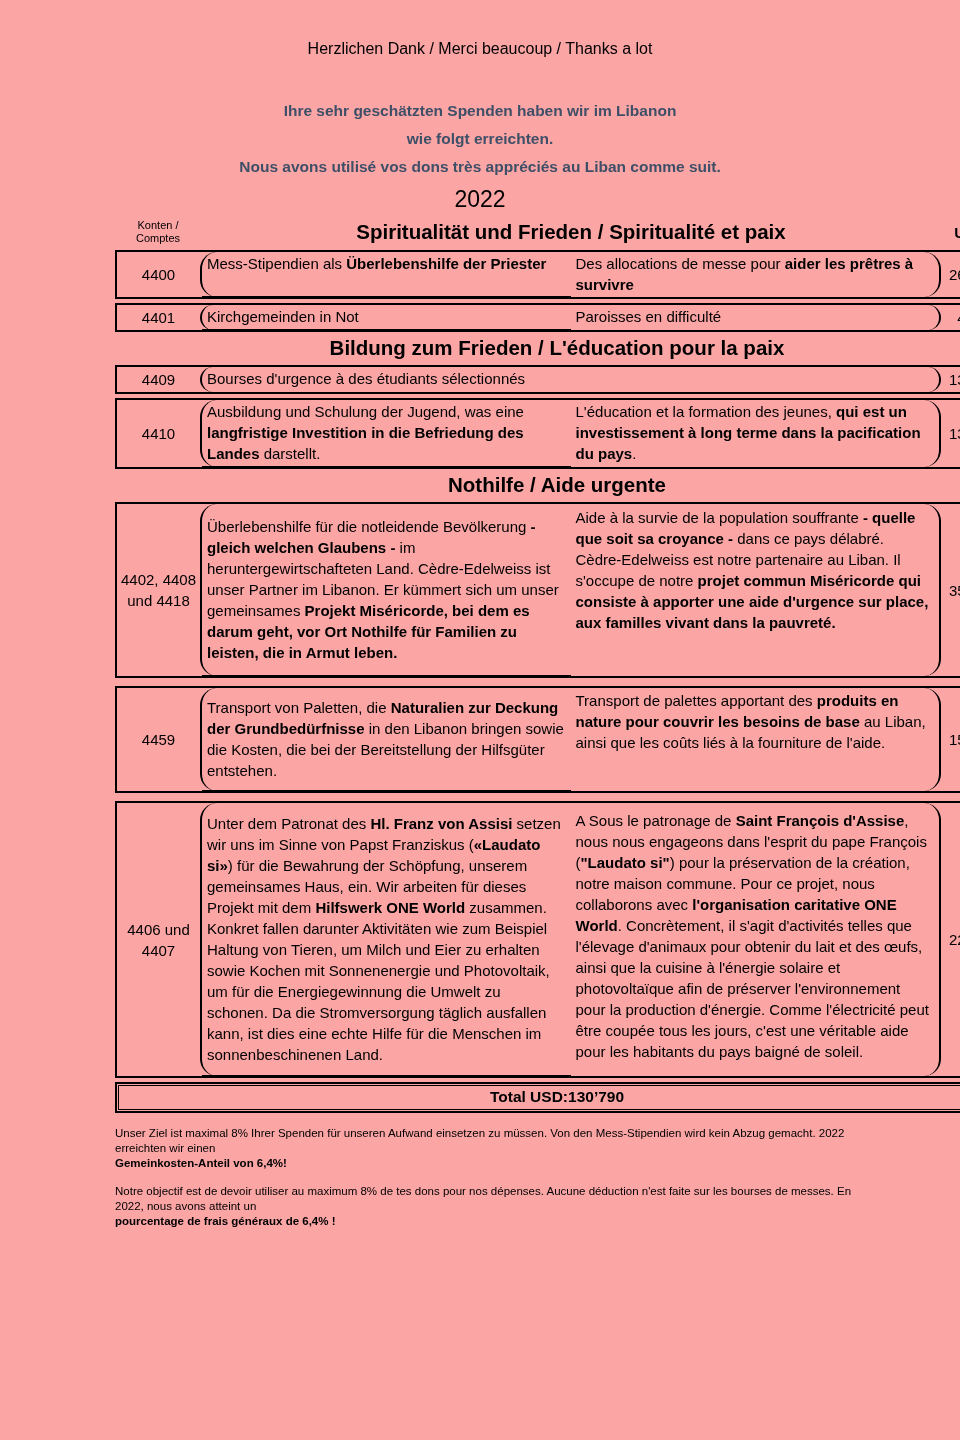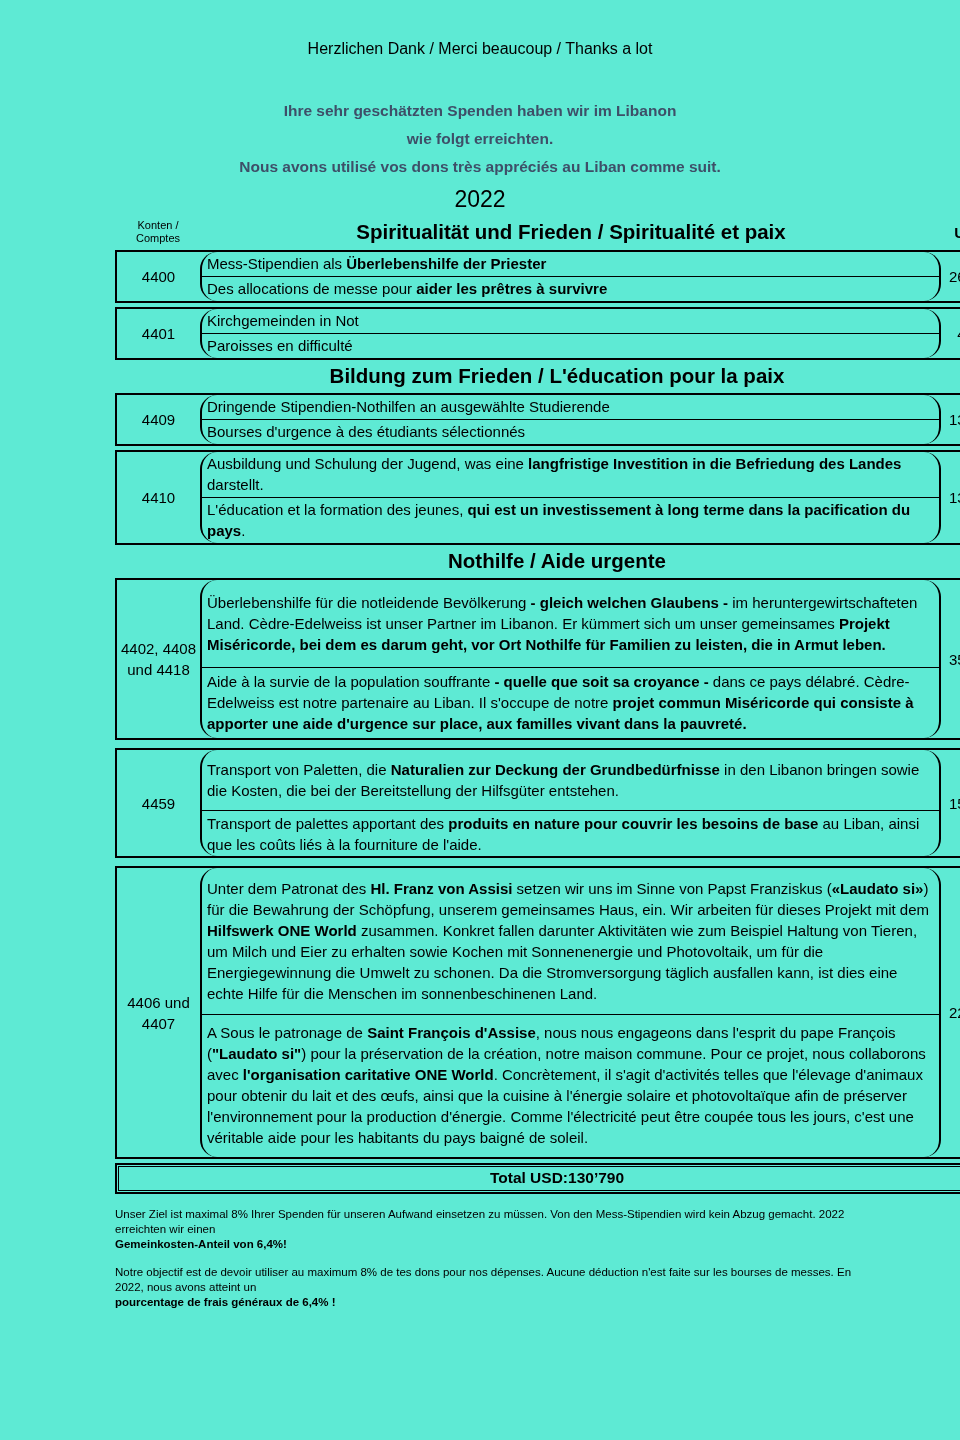--- a/index.html
+++ b/index.html
@@ -1,17 +1,17 @@
 <!DOCTYPE html>
 <html><head>
 <meta charset="utf-8">
 <style>
   html,body { margin:0; padding:0; background:#ffffff; }
   .doc {
-    width:960px; min-height:1440px; background:#5eead4; color:#000;
+    width:960px; min-height:1440px; background:#fca5a5; color:#000;
     font-family:"Liberation Sans", sans-serif; overflow:hidden; box-sizing:border-box;
   }
   .thanks { margin:0; padding-top:40px; text-align:center; font-size:16px; }
   .intro { margin-top:44px; text-align:center; font-weight:bold; color:#3e4f68; font-size:15.5px; }
   .intro p { margin:0 0 10px 0; }
   .year { margin:2px 0 6px 0; text-align:center; font-size:23px; font-weight:normal; }
 
   .tbl { margin-left:115px; width:884px; box-sizing:border-box; }
   .thead { display:grid; grid-template-columns:86px 1fr 58px; align-items:center; margin-bottom:5px; }
   .konten { font-size:11px; line-height:13px; text-align:center; }
@@ -22,21 +22,21 @@
 
   .row {
     display:grid; grid-template-columns:83px 1fr 56px;
     border:2px solid #000; margin-bottom:4px; font-size:15px; line-height:21px;
     box-sizing:border-box;
   }
   .acct {
     display:flex; align-items:center; justify-content:center;
     text-align:center; white-space:pre-line; padding:2px;
   }
-  .txt { border-left:2px solid #000; border-right:2px solid #000; display:flex; flex-direction:column;border-radius:17px; }
+  .txt { border-left:2px solid #000; border-right:2px solid #000; display:flex; flex-direction:row;border-radius:17px; }
   .de, .fr { padding:1px 6px 2px 5px; }
   .de { border-bottom:1px solid #000; flex:1; }
   .fr { flex:1; }
   .amt { display:flex; align-items:center; justify-content:flex-end; padding-right:3px; font-size:15px; }
 
   .gap8 { margin-bottom:8px; }
   .row-4402 .de { padding-top:12px; padding-bottom:12px; }
   .row-4402 .fr { padding-top:3px; padding-bottom:4px; }
   .row-4459 .de { padding-top:9px; padding-bottom:9px; }
   .row-4459 .fr { padding-top:2px; padding-bottom:1px; }
@@ -96,21 +96,20 @@
         <div class="fr"><span>Paroisses en difficulté</span></div>
       </div>
       <div class="amt">4’580</div>
     </div>
 
     <h2 class="sec">Bildung zum Frieden / L'éducation pour la paix</h2>
 
     <div class="row">
       <div class="acct">4409</div>
       <div class="txt">
-        <div class="de"><span>Dringende Stipendien-Nothilfen an ausgewählte Studierende</span></div>
         <div class="fr"><span>Bourses d'urgence à des étudiants sélectionnés</span></div>
       </div>
       <div class="amt">13’010</div>
     </div>
 
     <div class="row">
       <div class="acct">4410</div>
       <div class="txt">
         <div class="de"><span>Ausbildung und Schulung der Jugend, was eine </span><b>langfristige Investition in die Befriedung des Landes</b><span> darstellt.</span></div>
         <div class="fr"><span>L'éducation et la formation des jeunes, </span><b>qui est un investissement à long terme dans la pacification du pays</b><span>.</span></div>

